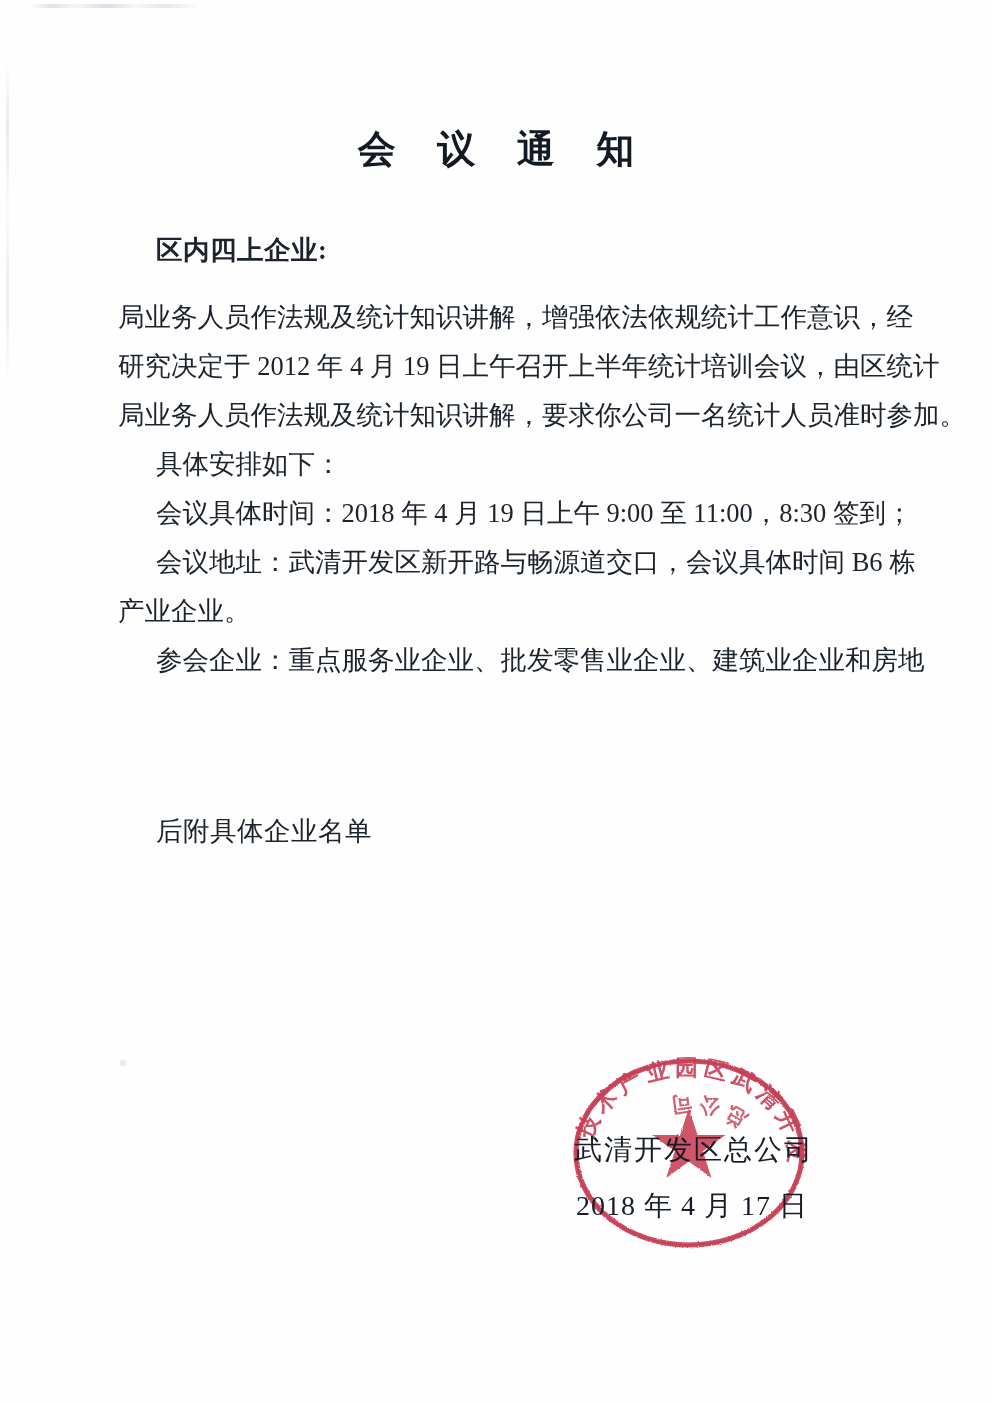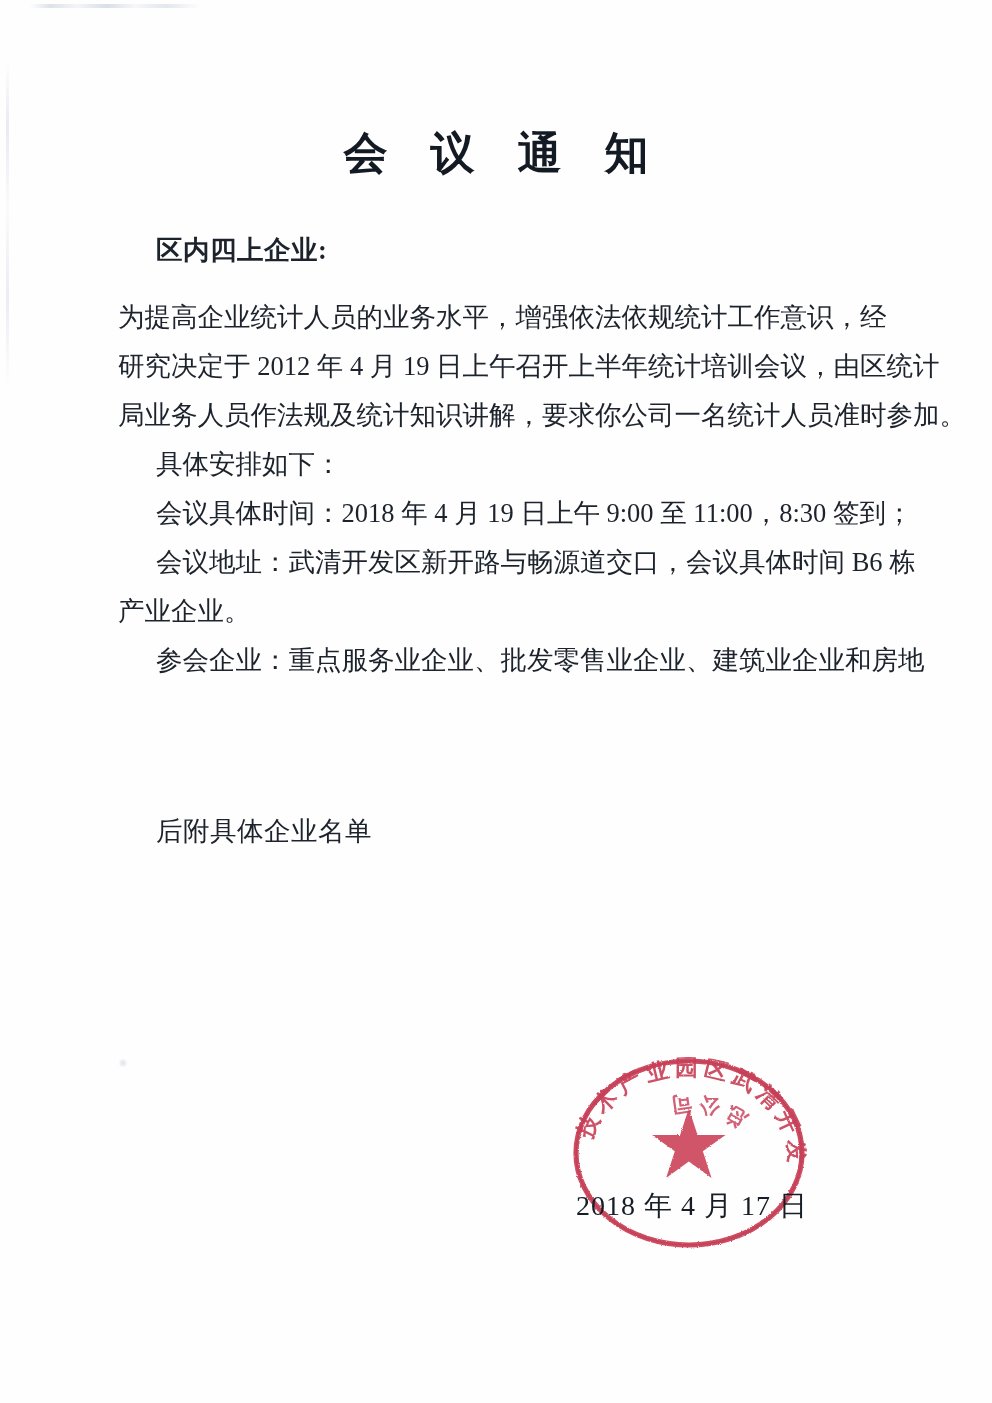--- a/index.html
+++ b/index.html
@@ -63,21 +63,21 @@
     pointer-events: none;
   }
 
   
   .doc-title {
     position: absolute;
     top: 124px;
     left: 0;
     width: 992px;
     text-align: center;
-    font-size: 44px;
+    font-size: 38px;
     font-weight: 700;
     letter-spacing: 16px;
     text-indent: 16px;
     color: #141a24;
     font-family: "Liberation Serif", "DejaVu Serif", serif;
   }
 
   
   .body-block {
     position: absolute;
@@ -161,21 +161,21 @@
   <div class="scan-noise-left"></div>
   <div class="scan-smudge"></div>
 
   <div class="doc-title">会 议 通 知</div>
 
   <div class="body-block">
 
     <div class="ln salutation">区内四上企业:</div>
 
     <div>
-      <div class="ln first">为提高企业统计人员的业务水平，增强依法依规统计工作意识，经</div>
+      <div class="ln first">局业务人员作法规及统计知识讲解，增强依法依规统计工作意识，经</div>
       <div class="ln">研究决定于 2012 年 4 月 19 日上午召开上半年统计培训会议，由区统计</div>
       <div class="ln">局业务人员作法规及统计知识讲解，要求你公司一名统计人员准时参加。</div>
     </div>
 
     <div class="ln indent1">具体安排如下：</div>
 
     <div>
       <div class="ln indent2">会议具体时间：2018 年 4 月 19 日上午 9:00 至 11:00，8:30 签到；</div>
     </div>
 
@@ -230,17 +230,18 @@
         </g>
 
         <g opacity="0.14" fill="#ffffff">
           <ellipse cx="62" cy="52" rx="16" ry="9" transform="rotate(-25 62 52)"></ellipse>
           <ellipse cx="190" cy="140" rx="20" ry="8" transform="rotate(18 190 140)"></ellipse>
           <ellipse cx="108" cy="176" rx="26" ry="7"></ellipse>
         </g>
       </g>
     </svg>
 
+    <div class="sign-org">武清开发区总公司</div>
 
     <div class="sign-date">2018 年 4 月 17 日</div>
   </div>
 
 </div>
 
 </body></html>

